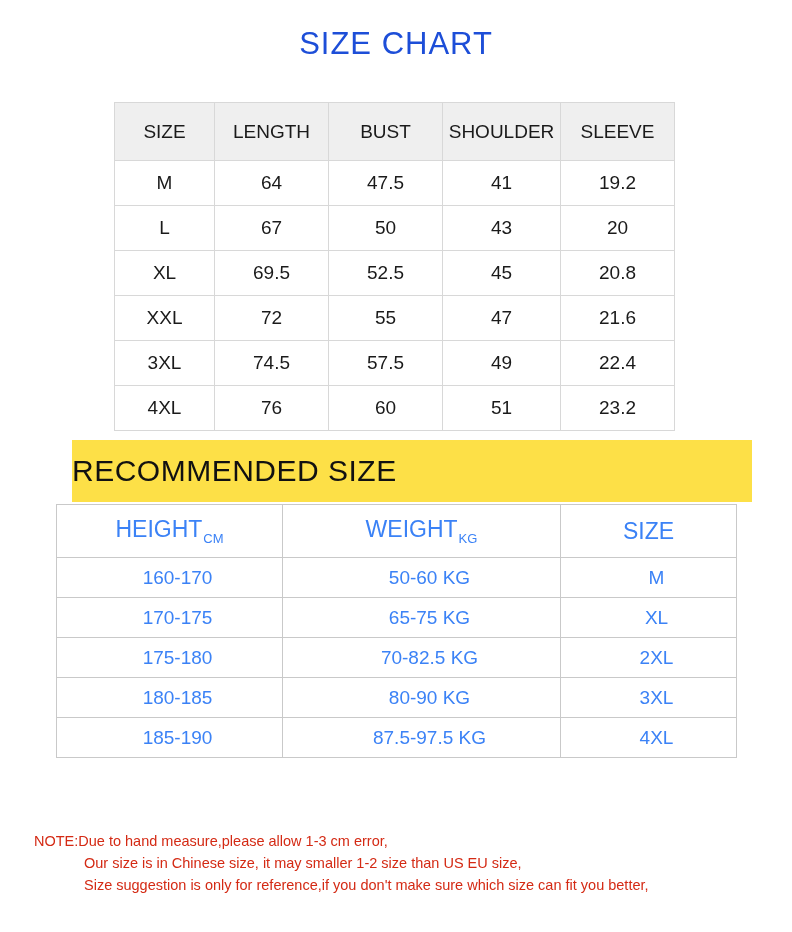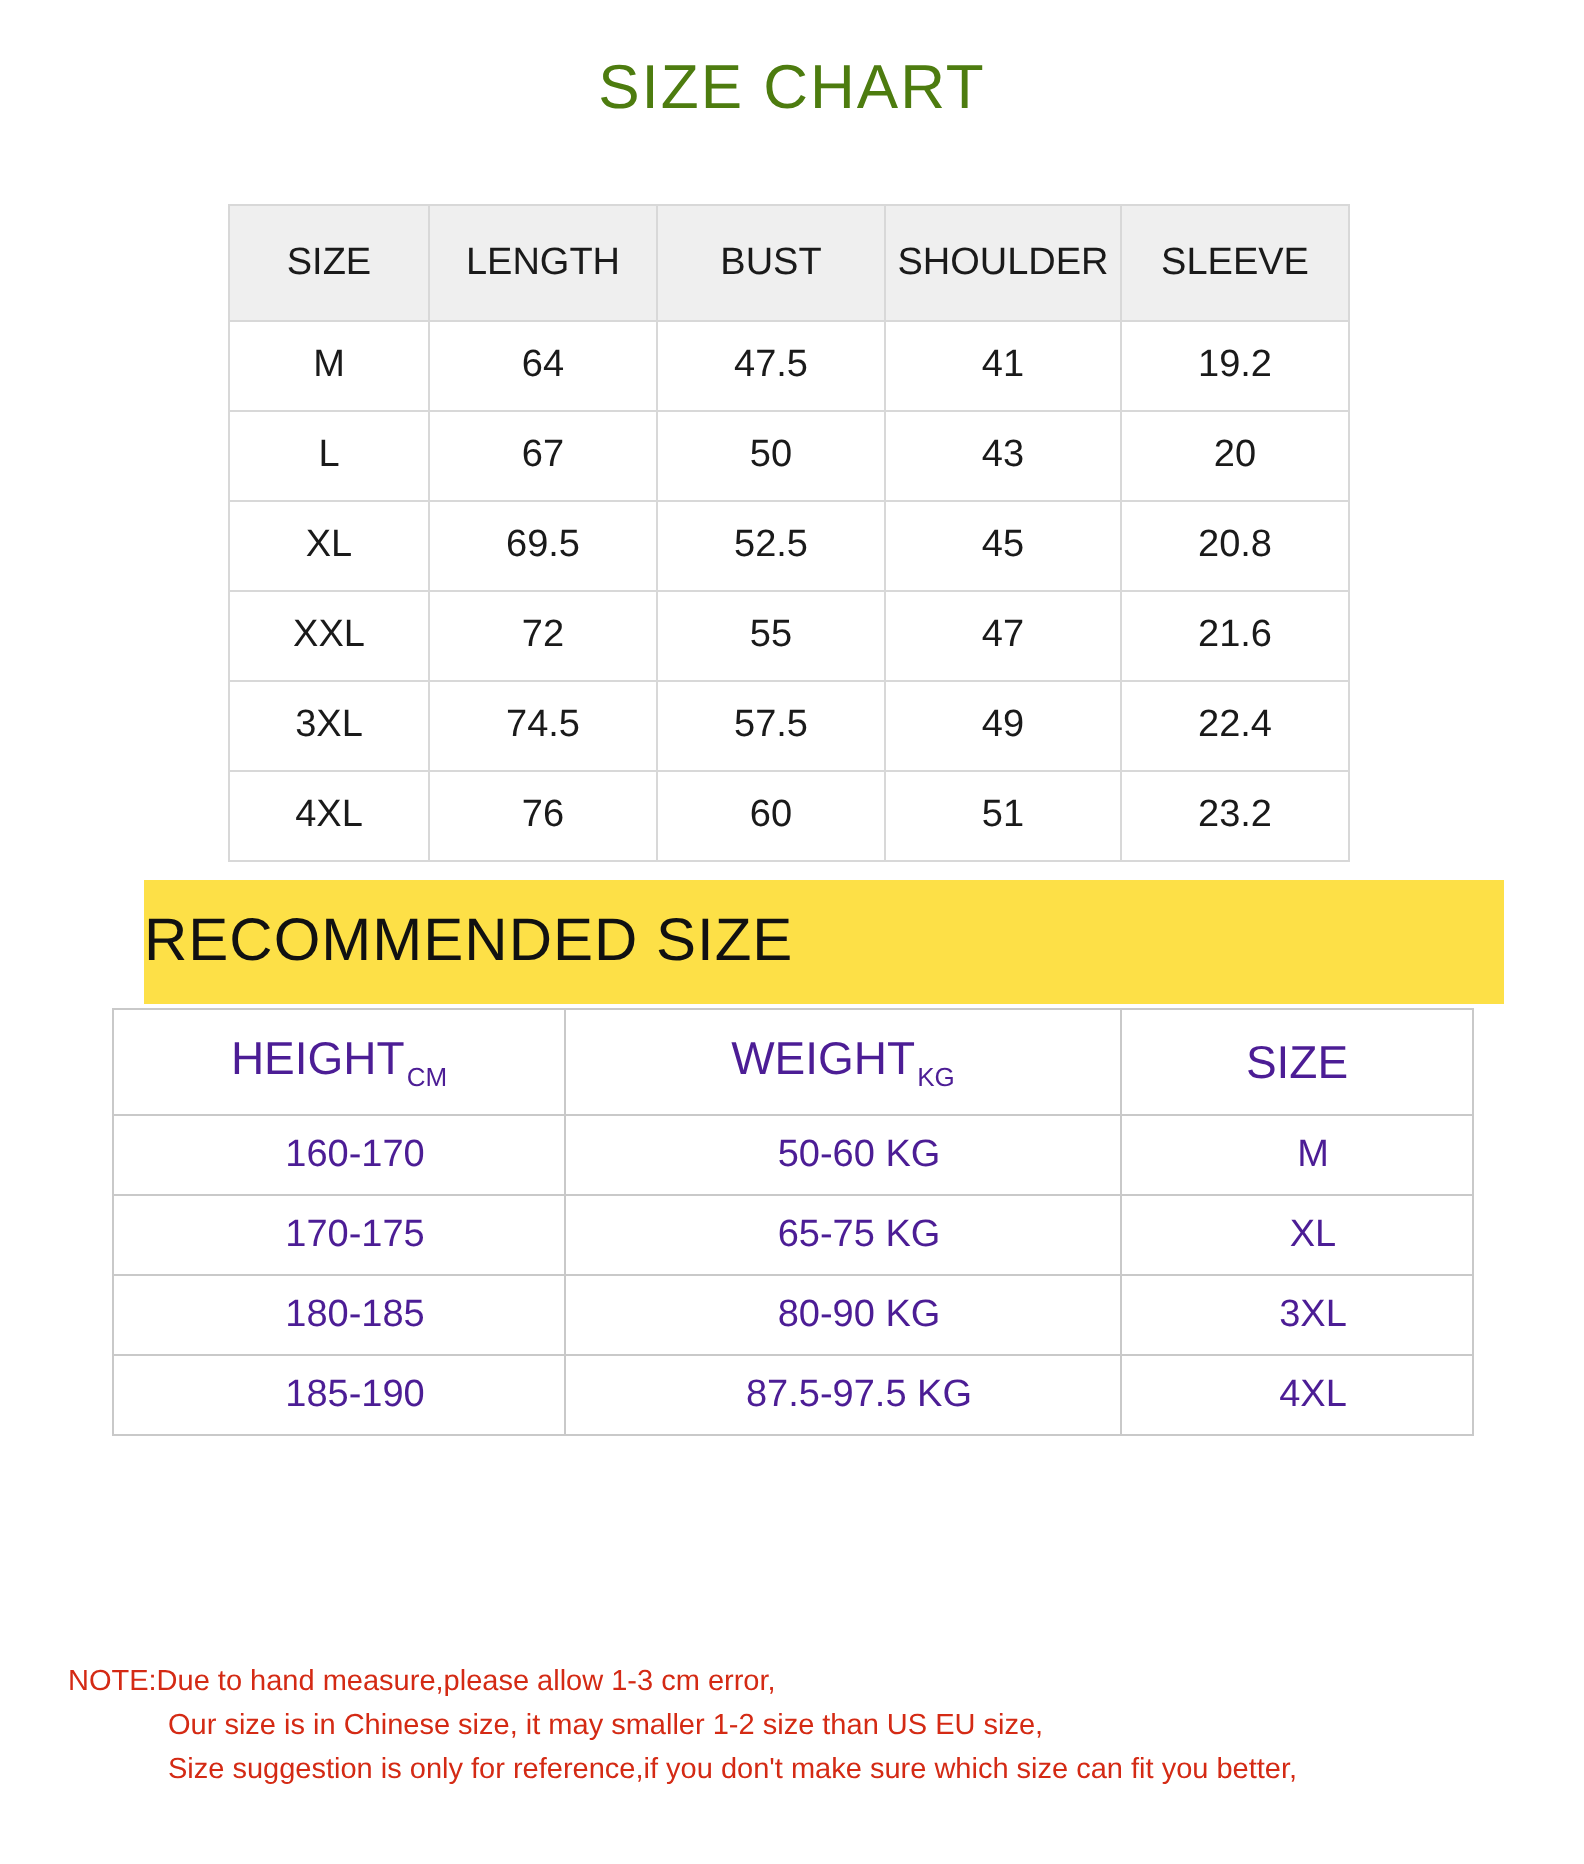--- a/index.html
+++ b/index.html
@@ -14,21 +14,21 @@
     font-family: "Liberation Sans", sans-serif;
     color: #111111;
     overflow: hidden;
   }
 
   
   .page-title {
     text-align: center;
     font-size: 31px;
     letter-spacing: 1px;
-    color: #4d7c0f;
+    color: #1d4ed8;
     margin: 26px 0 0 0;
     font-weight: 400;
   }
 
   
   .size-chart-wrap {
     position: absolute;
     left: 114px;
     top: 102px;
     width: 560px;
@@ -95,21 +95,21 @@
   }
   table.rec-table col.r0 { width: 226px; }
   table.rec-table col.r1 { width: 278px; }
   table.rec-table col.r2 { width: 176px; }
 
   table.rec-table th,
   table.rec-table td {
     border: 1px solid #c9c9c9;
     text-align: center;
     font-weight: 400;
-    color: #4c1d95;
+    color: #3b82f6;
     padding: 0;
   }
   table.rec-table thead th {
     height: 52px;
     font-size: 23px;
     background: #ffffff;
   }
   table.rec-table tbody td {
     height: 39px;
     font-size: 19px;
@@ -244,20 +244,25 @@
         <td>160-170</td>
         <td>50-60 KG</td>
         <td>M</td>
       </tr>
       <tr>
         <td>170-175</td>
         <td>65-75 KG</td>
         <td>XL</td>
       </tr>
       <tr>
+        <td>175-180</td>
+        <td>70-82.5 KG</td>
+        <td>2XL</td>
+      </tr>
+      <tr>
         <td>180-185</td>
         <td>80-90 KG</td>
         <td>3XL</td>
       </tr>
       <tr>
         <td>185-190</td>
         <td>87.5-97.5 KG</td>
         <td>4XL</td>
       </tr>
     </tbody>

